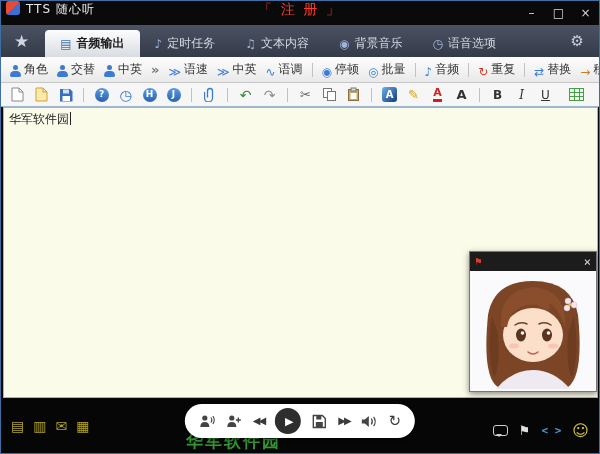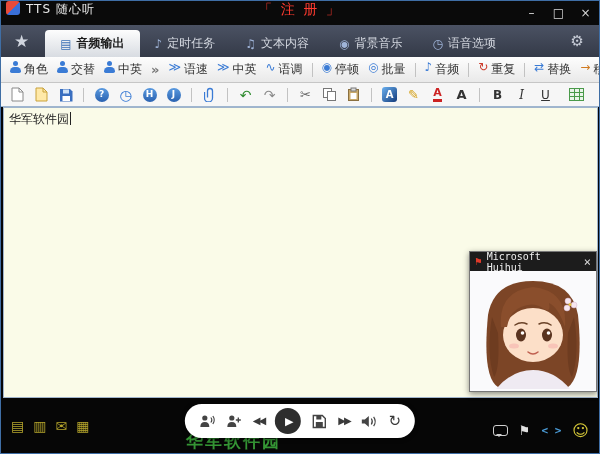--- a/index.html
+++ b/index.html
@@ -63,21 +63,21 @@
   }
 
   
   .toolbar1 {
     position: absolute; left: 0; top: 56px; right: 0; height: 26px;
     background: linear-gradient(#fdfdfd, #e9e9e9);
     border-bottom: 1px solid #c6c6c6;
     display: flex; align-items: center; padding: 0 7px; gap: 5px;
     font-size: 12px; color: #333;
   }
-  .t1item { display: flex; align-items: flex-start; gap: 3px; padding: 0 2px; cursor: pointer; white-space: nowrap; }
+  .t1item { display: flex; align-items: flex-end; gap: 3px; padding: 0 2px; cursor: pointer; white-space: nowrap; }
   .t1icon { color: #3a7bd5; font-size: 12px; line-height: 1; }
   .t1icon.red { color: #cc3a2a; }
   .t1icon.orange { color: #d07a20; }
   .person-icon { position: relative; width: 11px; height: 13px; display: inline-block; }
   .person-icon::before {
     content: ""; position: absolute; left: 3px; top: 0;
     width: 5px; height: 5px; border-radius: 50%; background: #3a7bd5;
   }
   .person-icon::after {
     content: ""; position: absolute; left: 0; top: 6px;
@@ -429,21 +429,20 @@
   <div class="br-icons">
     <span class="chat-bubble"></span>
     <span class="flag-glyph">⚑</span>
     <span class="code-glyph">&lt; &gt;</span>
     <span class="smiley-glyph">☺</span>
   </div>
 
   <div class="avatar-win">
     <div class="av-title">
       <span class="av-flag">⚑</span>
-      <span>Microsoft Huihui</span>
       <span class="av-close">×</span>
     </div>
     <div class="av-body">
       <svg viewBox="0 0 126 116" width="126" height="116">
         <rect width="126" height="116" fill="#fafafc"></rect>
         <path d="M18 42 Q12 104 28 114 L98 114 Q114 102 108 42 Q102 8 63 8 Q24 8 18 42 Z" fill="#7c4526"></path>
         <path d="M26 116 Q42 97 63 97 Q84 97 100 116 Z" fill="#efeaf2"></path>
         <ellipse cx="63" cy="62" rx="30" ry="27" fill="#fcdfc8"></ellipse>
         <path d="M31 54 Q28 18 63 14 Q98 18 95 54 Q88 34 79 30 Q81 40 74 36 Q64 28 51 34 Q40 38 37 54 Z" fill="#8a4e2c"></path>
         <path d="M22 44 Q16 80 24 104 Q30 96 28 60 Z" fill="#6e3c20"></path>

